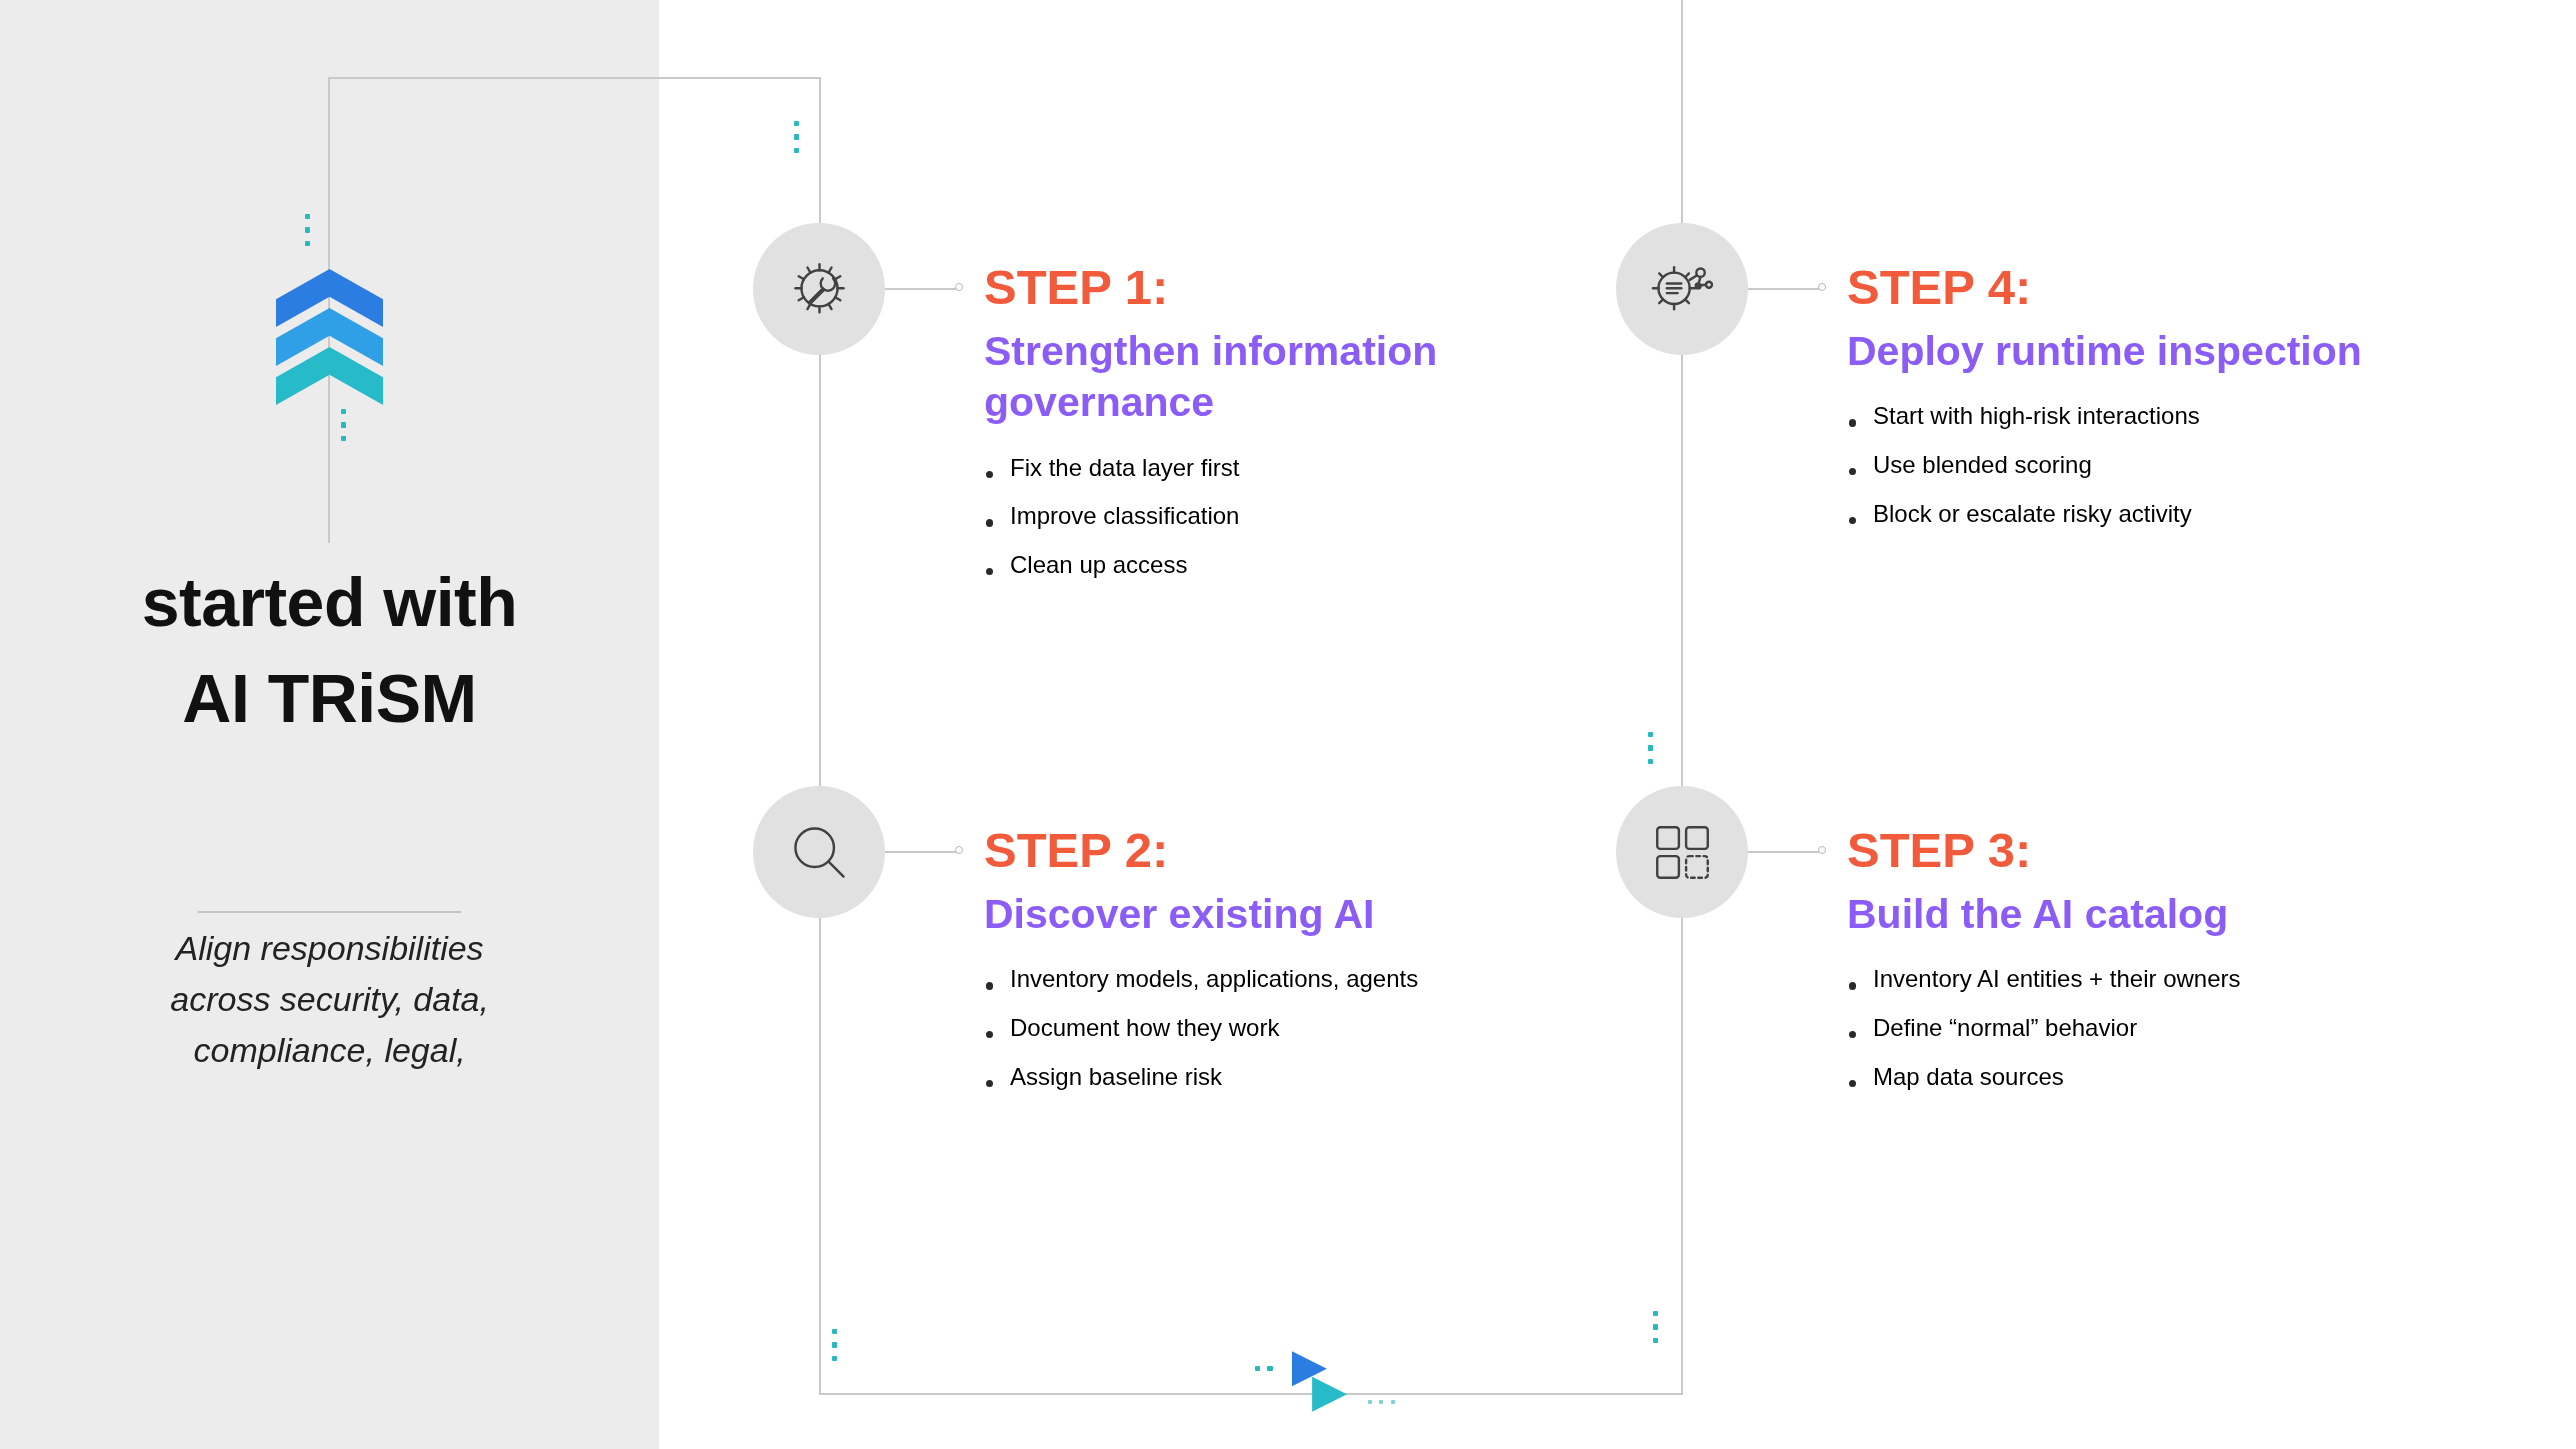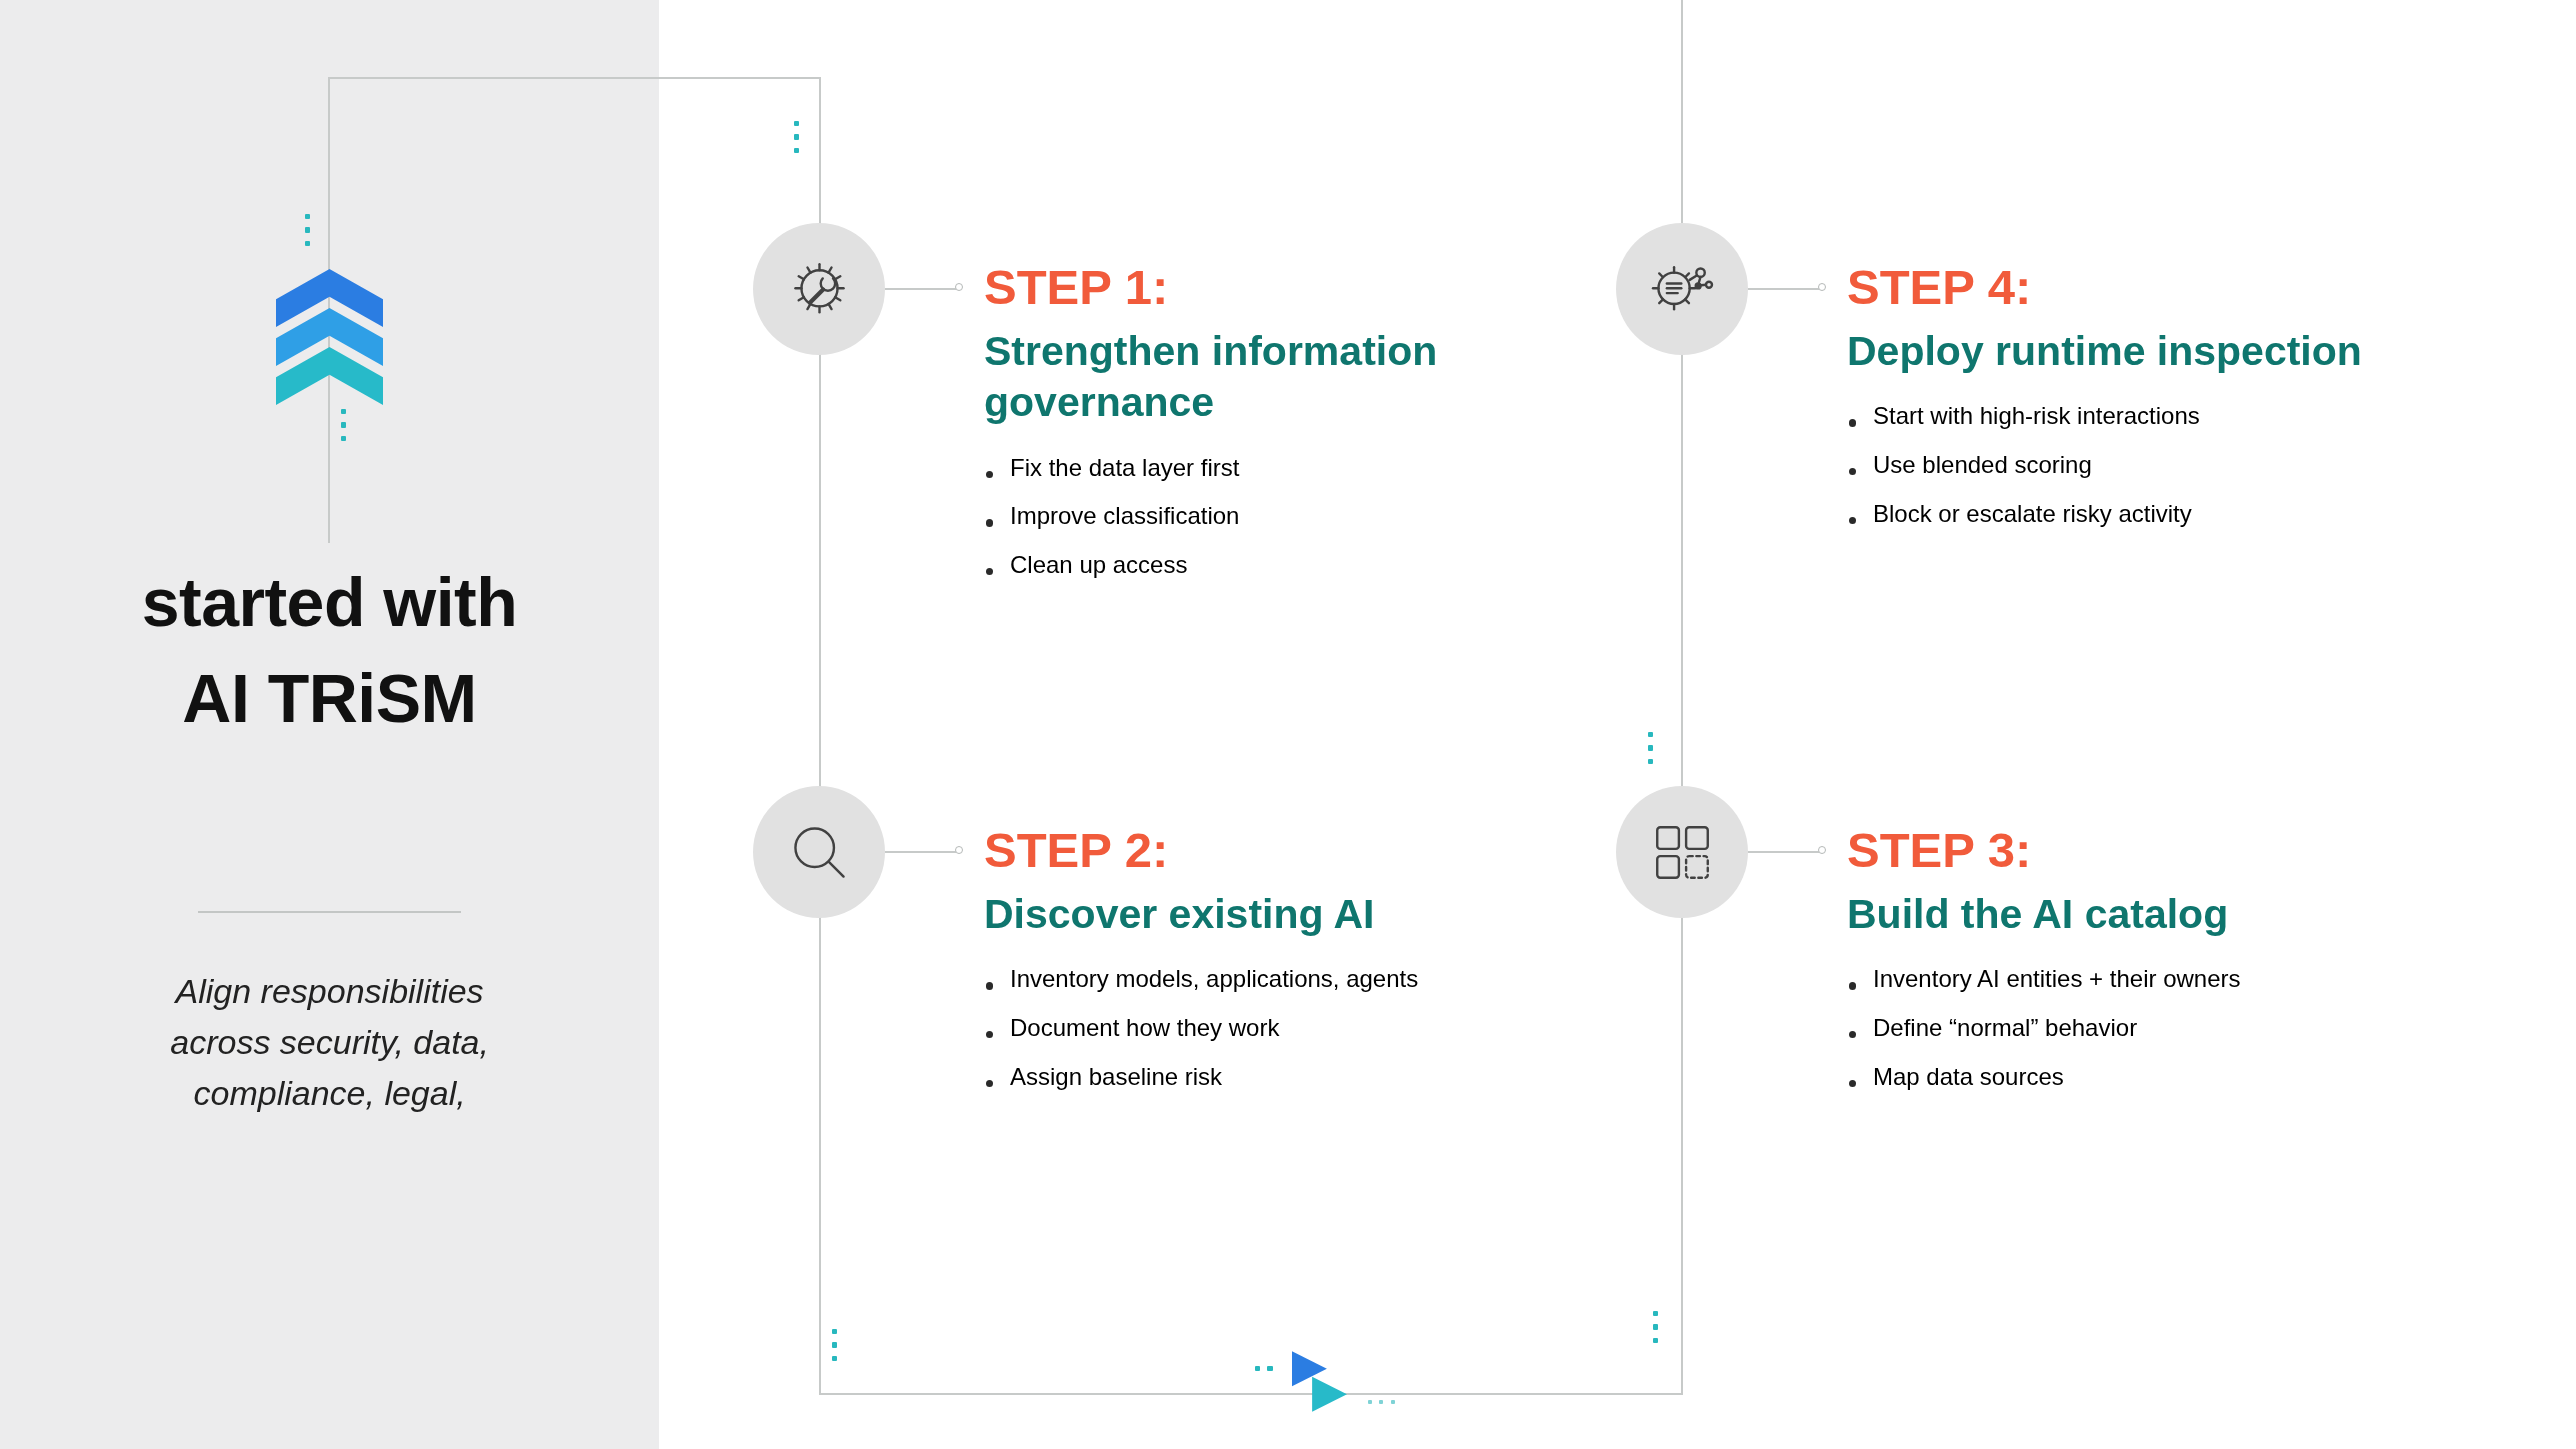--- a/index.html
+++ b/index.html
@@ -23,21 +23,21 @@
     position: absolute; left: 0; top: 555px; width: 659px;
     text-align: center; font-size: 68px; font-weight: bold;
     line-height: 1.41; color: #111111; letter-spacing: -0.5px;
   }
   .side-title span { display: block; }
   .divider {
     position: absolute; left: 198px; top: 911px;
     width: 263px; height: 2.1px; background: #c3c6c5;
   }
   .side-sub {
-    position: absolute; left: 20.6px; top: 966px; width: 618px;
+    position: absolute; left: 20.6px; top: 923px; width: 618px;
     text-align: center; font-style: italic;
     font-size: 34px; line-height: 1.5; color: #222222;
   }
   .side-sub span { display: block; }
   
   .line { position: absolute; background: #c7cac9; }
   .v-sidebar  { left: 328px;  top: 77px;  width: 1.5px;    height: 466px; }
   .h-top      { left: 328px;  top: 77px;  width: 491px;  height: 1.5px; }
   .rail-left  { left: 819px; top: 77px;  width: 1.5px;    height: 1317px; }
   .rail-right { left: 1681px; top: 0;      width: 1.5px;    height: 1394px; }
@@ -81,21 +81,21 @@
     position: absolute; left: 202px; top: 60px;
     width: 8.2px; height: 8.2px; border: 1.5px solid #b5b9b8;
     border-radius: 50%; background: #ffffff;
   }
   .step-text { position: absolute; left: 231px; top: 38px; }
   .step-label {
     font-size: 49px; font-weight: bold; color: #f15b3b; line-height: 1.1;
   }
   .step-title {
     margin-top: 11.3px; font-size: 41px; font-weight: bold;
-    line-height: 1.25; color: #0f766e;
+    line-height: 1.25; color: #8b5cf6;
   }
   .bullets { margin-top: 23px; list-style: none; }
   .bullets li {
     position: relative; padding-left: 26px;
     font-size: 24px; line-height: 1.3; margin-bottom: 17.5px; color: #000000;
   }
   .bullets li::before {
     content: ""; position: absolute; left: 2.1px; top: 19px;
     width: 7.2px; height: 7.2px; border-radius: 50%; background: #2a2a2a;
   }

